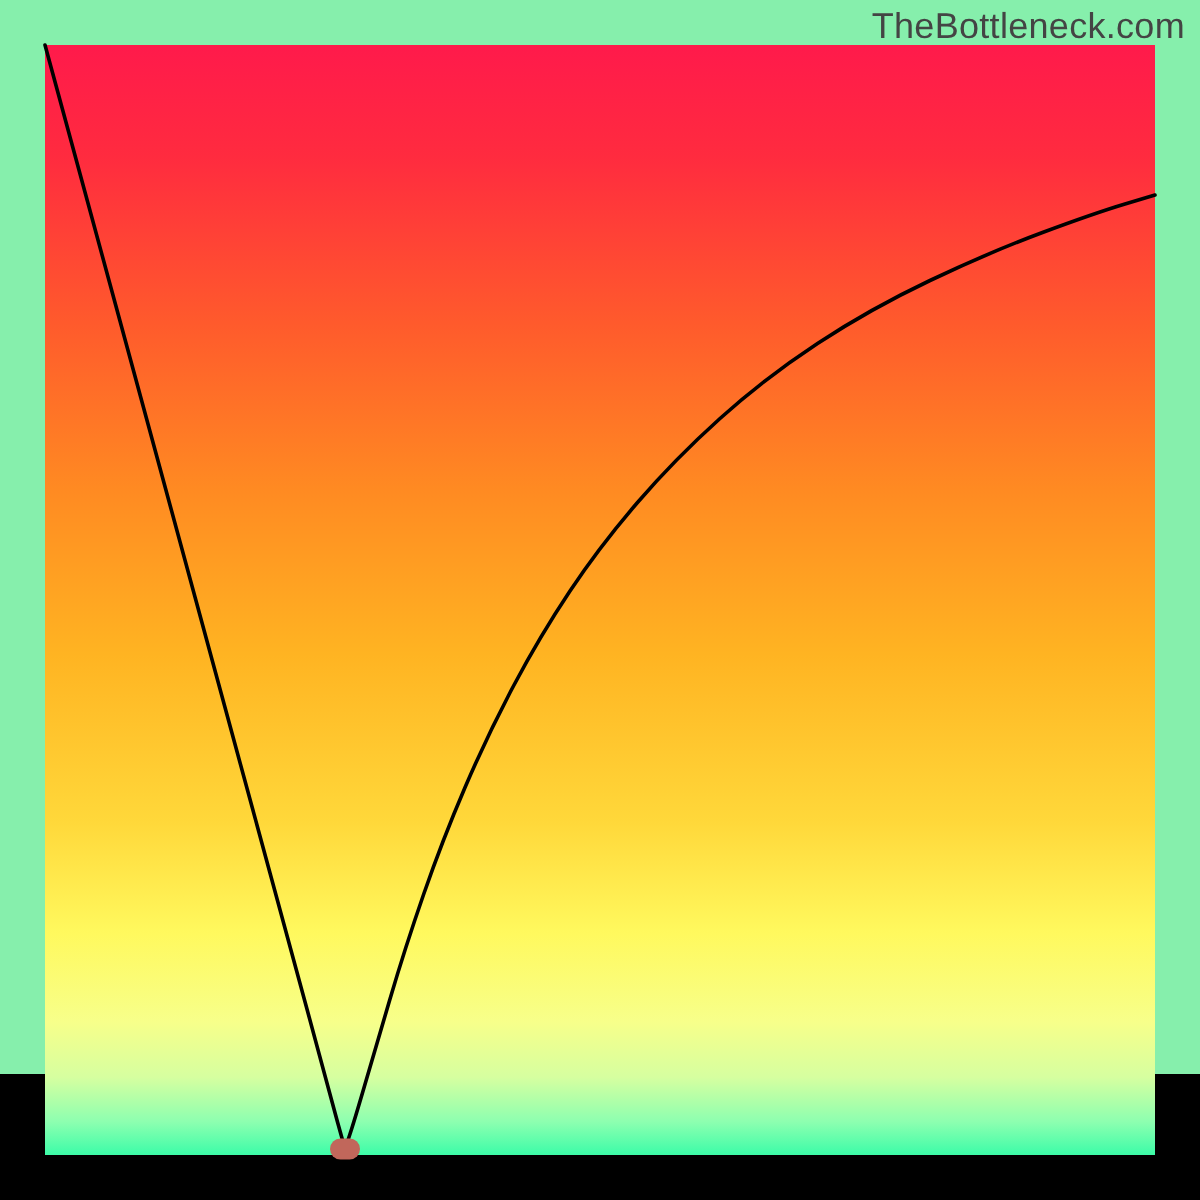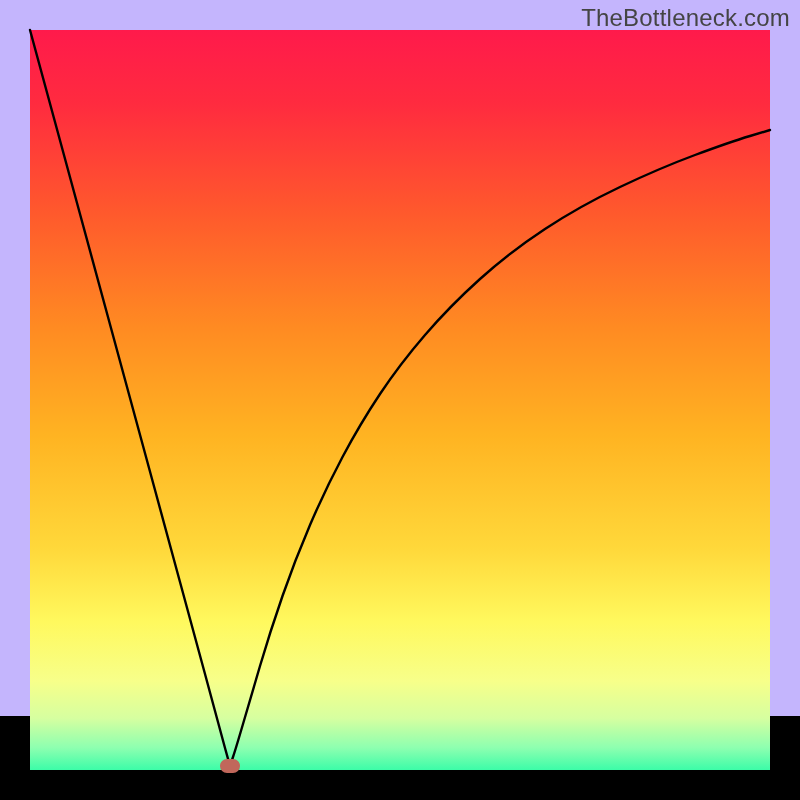--- a/index.html
+++ b/index.html
@@ -8,21 +8,21 @@
     width: 800px;
     height: 800px;
     background: #000;
     overflow: hidden;
     font-family: Arial, Helvetica, sans-serif;
   }
   .frame {
     position: relative;
     width: 800px;
     height: 716px;
-    background: #c4b5fd;
+    background: #86efac;
   }
   .attribution {
     position: absolute;
     top: 4px;
     right: 10px;
     color: #444;
     font-size: 24px;
     font-weight: 500;
     letter-spacing: 0.2px;
     z-index: 10;

